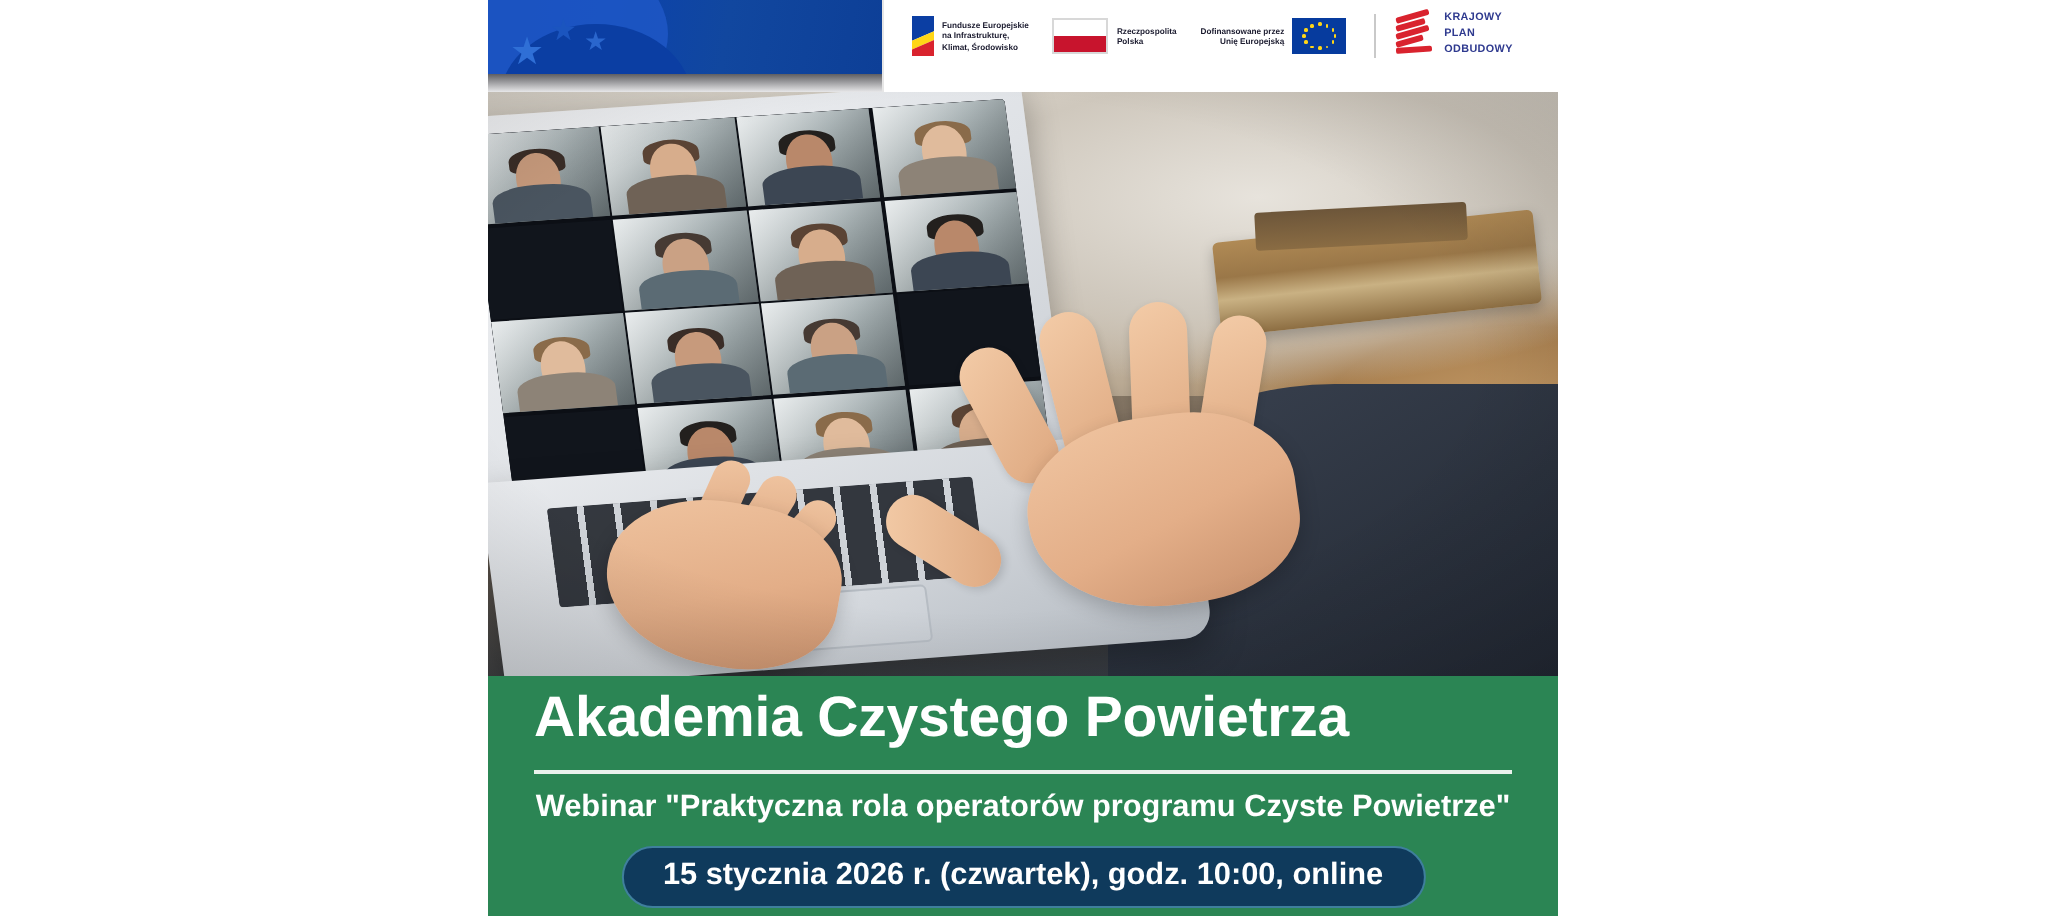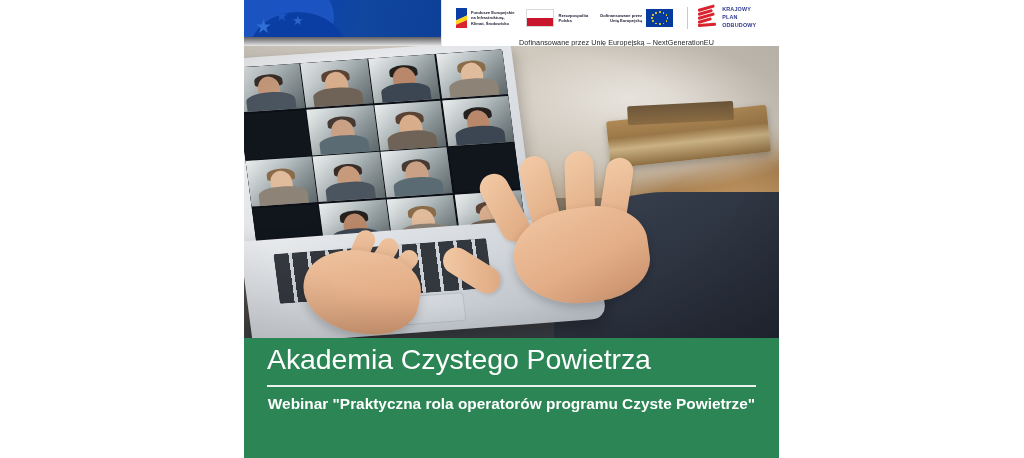--- a/index.html
+++ b/index.html
@@ -438,21 +438,21 @@
     width: 535px;
     height: 120px;
     background: #2b8554;
   }
   .main-title {
     position: absolute;
     left: 23px;
     top: 5px;
     color: #ffffff;
     font-size: 28.5px;
-    font-weight: normal;
+    font-weight: bold;
     letter-spacing: -.1px;
     white-space: nowrap;
   }
   .title-rule {
     position: absolute;
     left: 23px;
     top: 47px;
     width: 489px;
     height: 1.6px;
     background: #e9f2ec;
@@ -552,21 +552,20 @@
             <i style="top:13px; width:14px; transform: rotate(-16deg);"></i>
             <i style="top:16px; width:18px; transform: rotate(-4deg);"></i>
           </div>
           <div class="kpo-txt">KRAJOWY
 PLAN
 ODBUDOWY</div>
         </div>
 
       </div>
 
-      <div class="funding-note">Dofinansowane przez Unię Europejską – NextGenerationEU</div>
     </div>
   </div>
 
   <div class="photo">
     <div class="photo-bg"></div>
     <div class="desk"></div>
     <div class="books"></div>
     <div class="jacket"></div>
 
     <div class="laptop">
@@ -670,15 +669,16 @@
       <div class="palm"></div>
     </div>
 
     <div class="photo-vignette"></div>
   </div>
 
   <div class="green-band">
     <div class="main-title">Akademia Czystego Powietrza</div>
     <div class="title-rule"></div>
     <div class="subtitle">Webinar "Praktyczna rola operatorów programu Czyste Powietrze"</div>
+    <div class="date-pill">15 stycznia 2026 r. (czwartek), godz. 10:00, online</div>
   </div>
 
 </div>
 
 </body></html>

